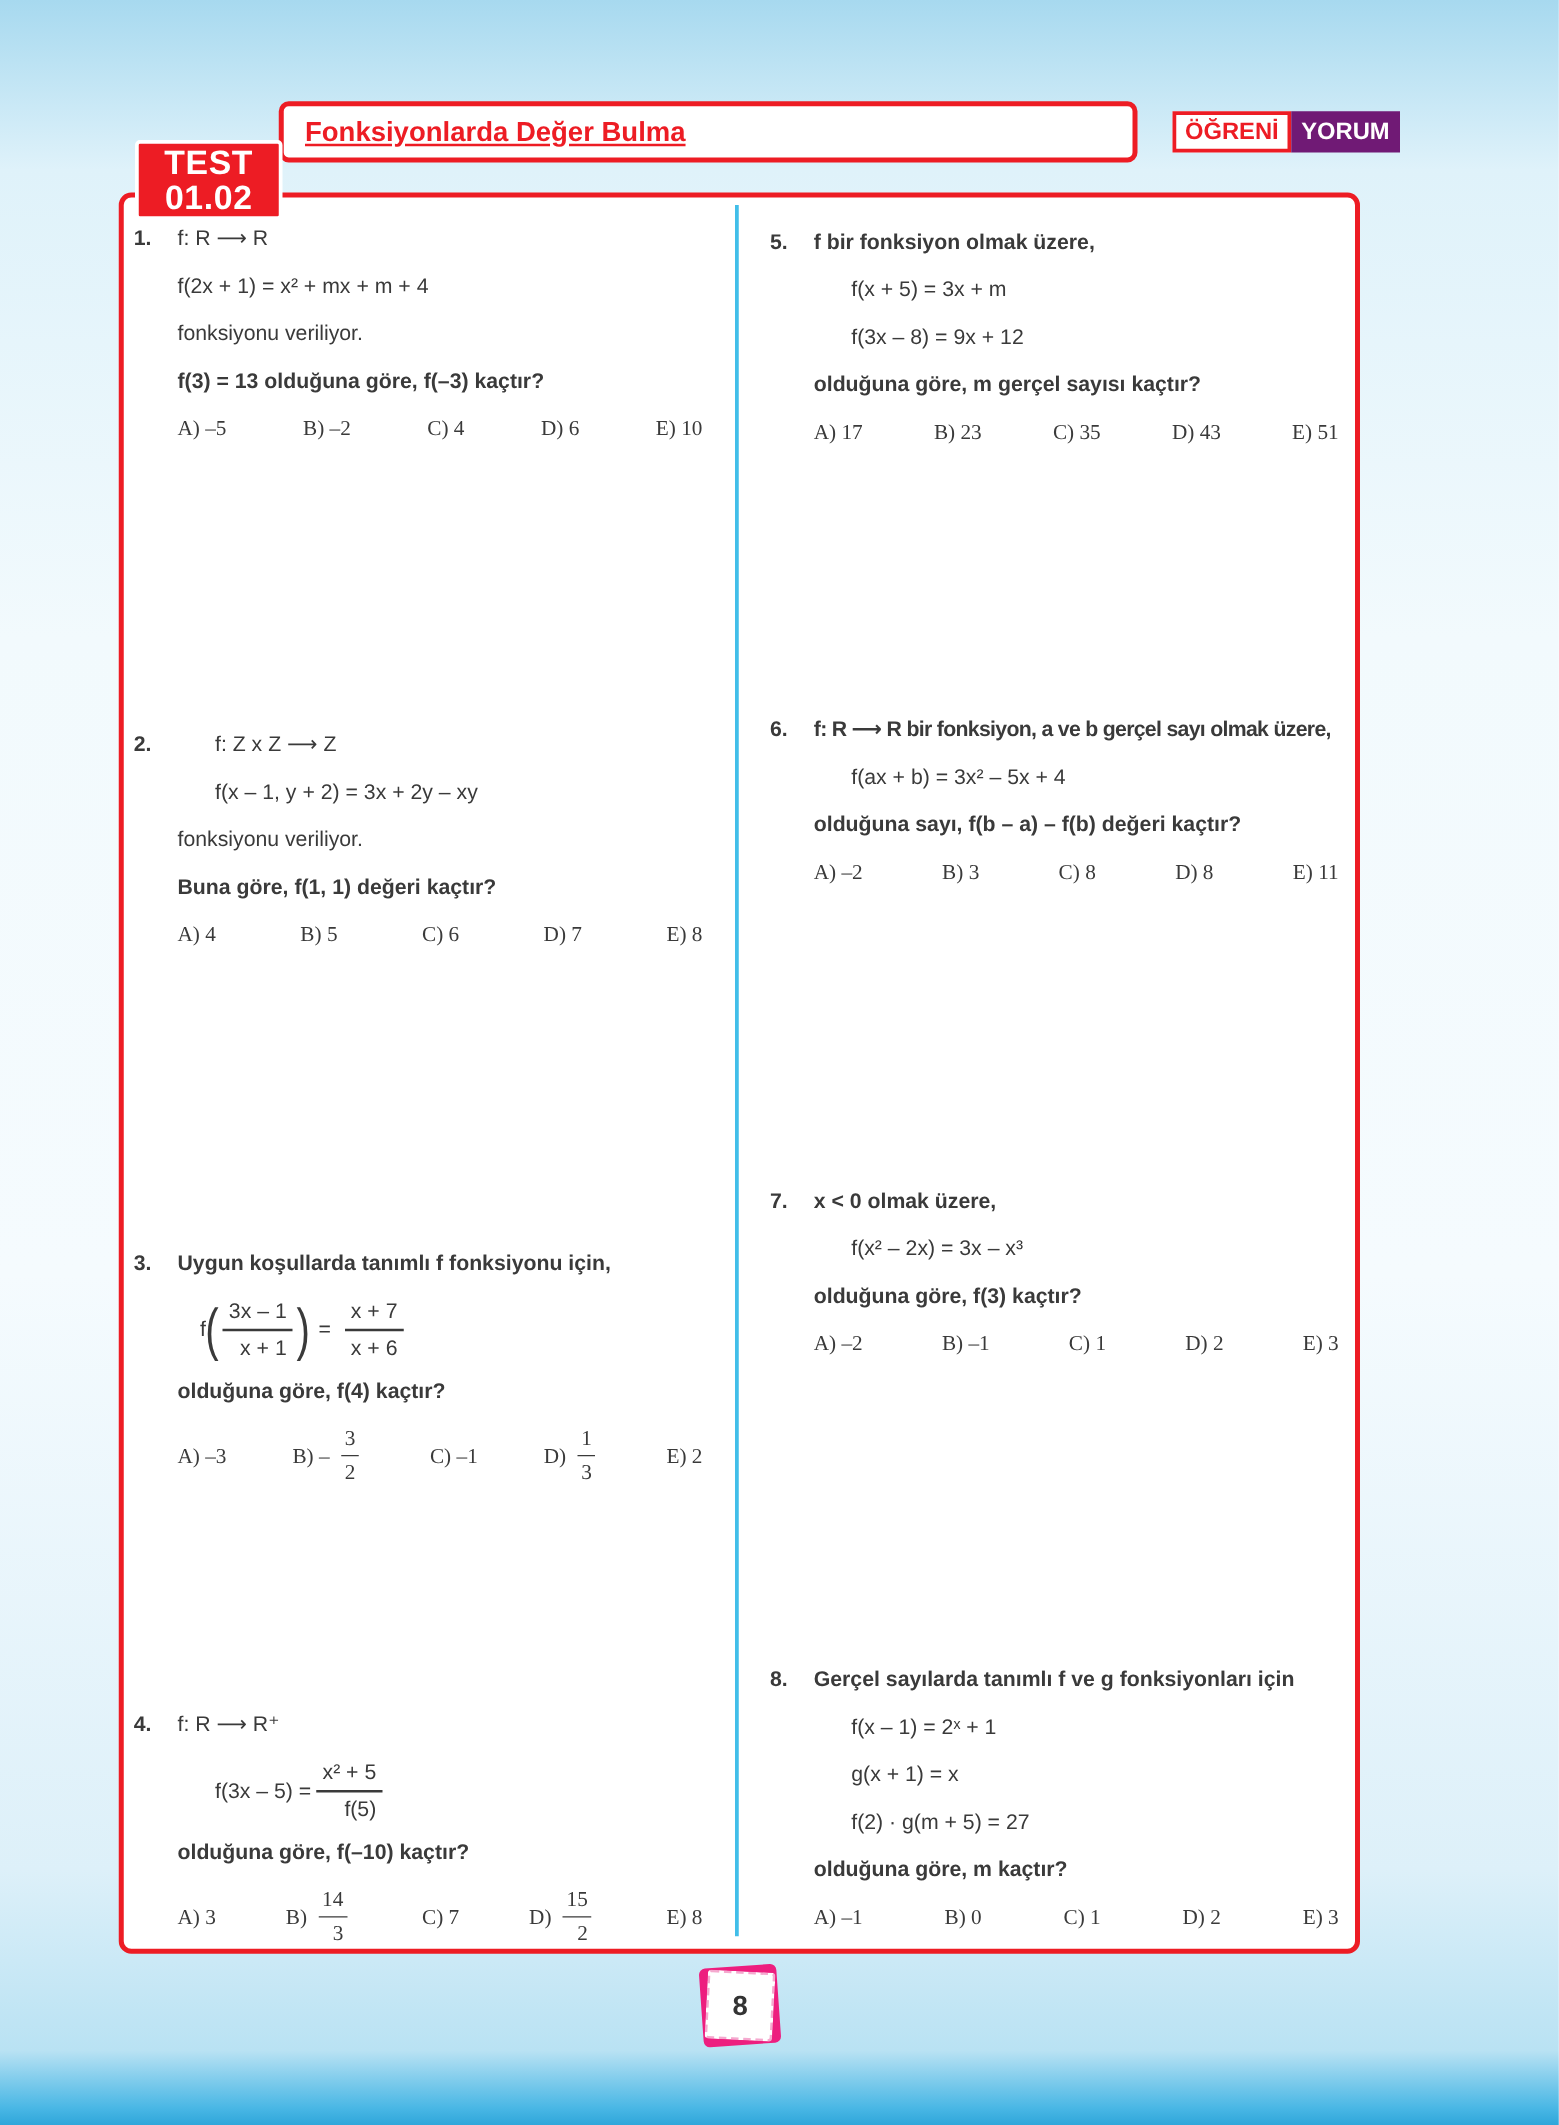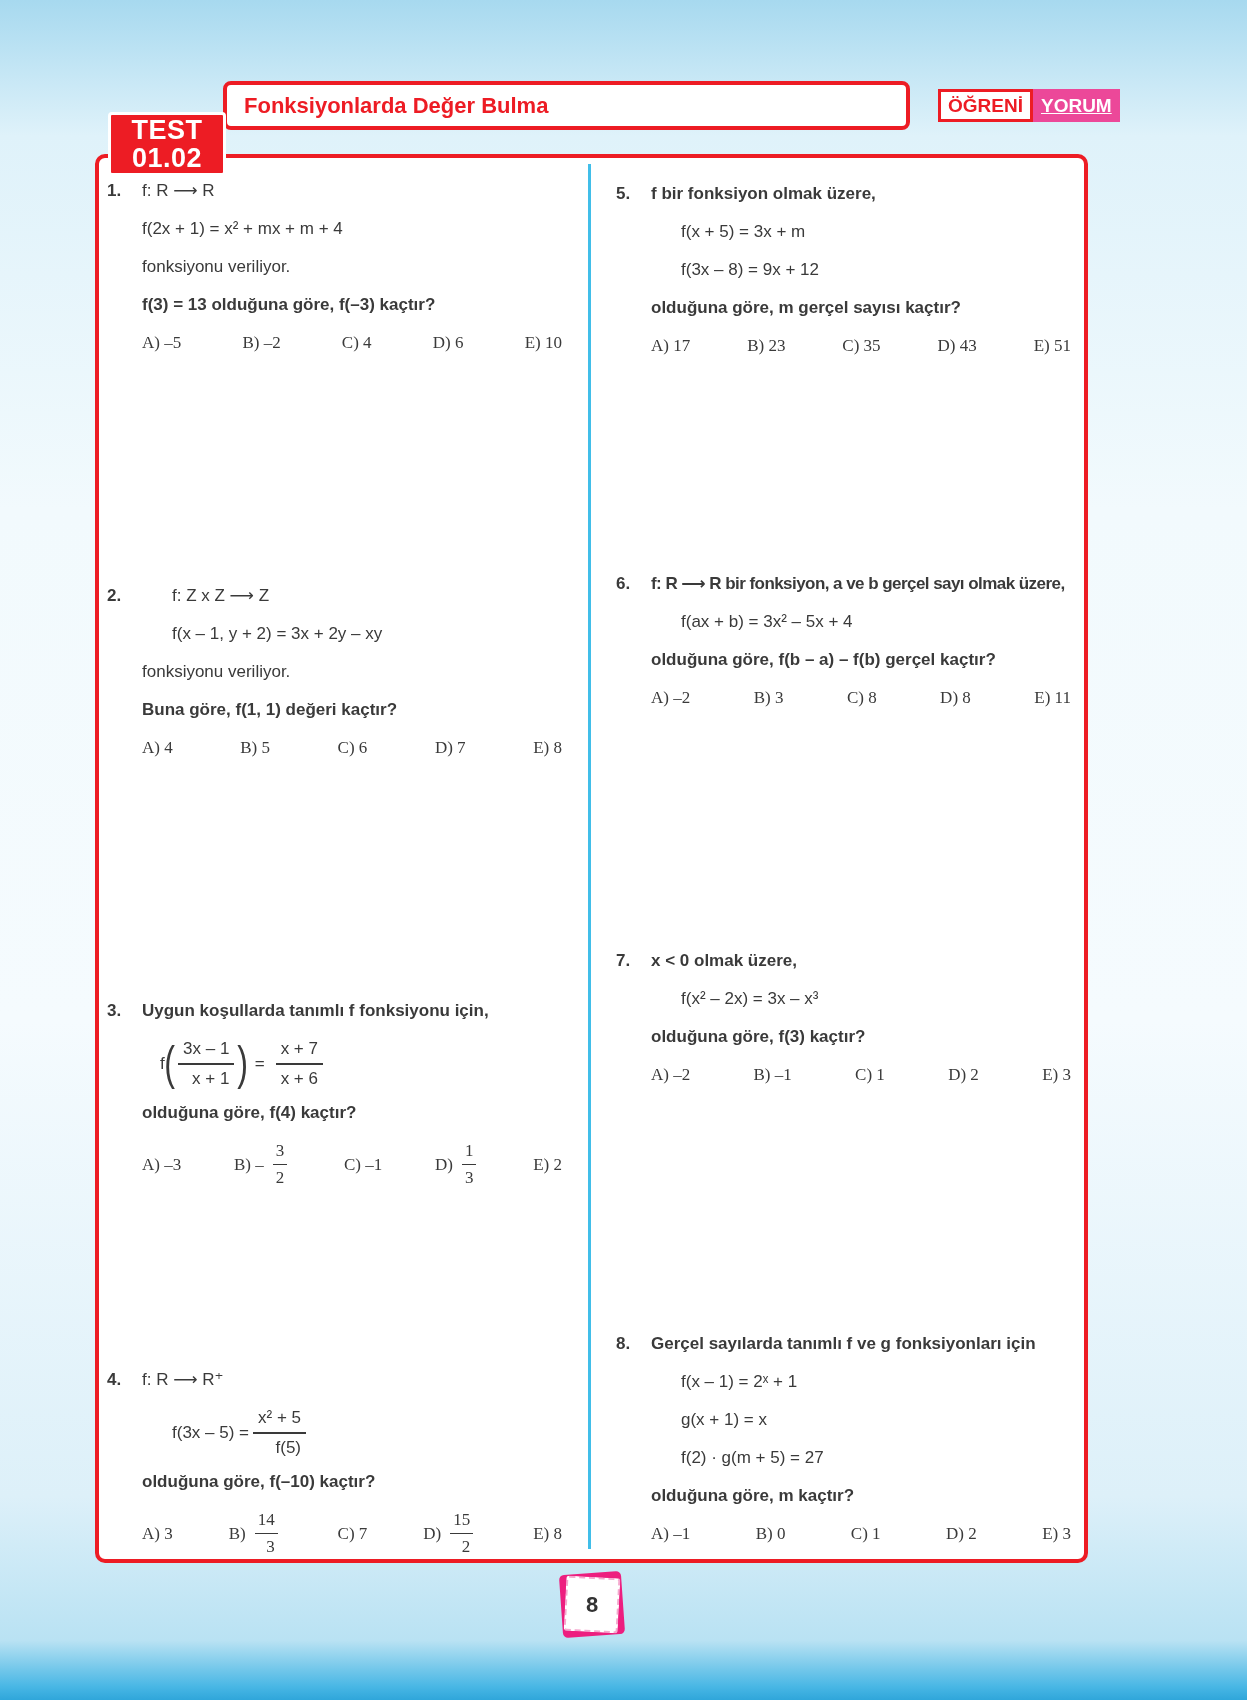--- a/index.html
+++ b/index.html
@@ -19,29 +19,29 @@
     background:#ed1c24; border:3px solid #fff; border-radius:4px;
     color:#fff; font-weight:bold; font-size:27px; line-height:1.04;
     display:flex; flex-direction:column; align-items:center; justify-content:center;
     z-index:2; letter-spacing:.5px;margin-top:39px;
   }
   .title-bar {
     position:absolute; left:223px; top:81px; width:687px; height:49px;
     background:#fff; border:4px solid #ed1c24; border-radius:8px;
     display:flex; align-items:center; padding-left:17px;
   }
-  .title-bar span { color:#ed1c24; font-size:22px; font-weight:bold; }
+  .title-bar span { color:#ed1c24; font-size:22px; font-weight:bold;text-decoration:underline; }
   .brand { position:absolute; left:913px; top:89px; height:33px; display:flex; z-index:2; }
   .brand-left {
     background:#fff; border:3px solid #ed1c24; color:#ed1c24;
     font-weight:bold; font-size:19px; display:flex; align-items:center; padding:0 7px;margin-left:25px;
   }
   .brand-right {
-    background:#ec4899; color:#fff;
-    font-weight:bold; font-size:19px; display:flex; align-items:center; padding:0 8px;text-decoration:underline;
+    background:#701a75; color:#fff;
+    font-weight:bold; font-size:19px; display:flex; align-items:center; padding:0 8px;
   }
 
   
   .sheet {
     position:absolute; left:95px; top:154px; width:993px; height:1409px;
     background:#fff; border:4px solid #ed1c24; border-radius:10px;
   }
   .divider { position:absolute; left:489px; top:6px; bottom:10px; width:3px; background:#41bee9; }
 
   .question { position:absolute; display:flex; }
@@ -224,21 +224,21 @@
           <span class="option">E) 51</span>
         </div>
       </div>
     </section>
 
     <section class="question q-right" style="top:415px">
       <span class="qnum">6.</span>
       <div class="qbody">
         <p class="line bold nowrap-tight">f: R ⟶ R bir fonksiyon, a ve b gerçel sayı olmak üzere,</p>
         <p class="line indent">f(ax + b) = 3x² – 5x + 4</p>
-        <p class="line bold">olduğuna göre, f(b – a) – f(b) gerçel kaçtır?</p>
+        <p class="line bold">olduğuna sayı, f(b – a) – f(b) değeri kaçtır?</p>
         <div class="options">
           <span class="option">A) –2</span>
           <span class="option">B) 3</span>
           <span class="option">C) 8</span>
           <span class="option">D) 8</span>
           <span class="option">E) 11</span>
         </div>
       </div>
     </section>
 

